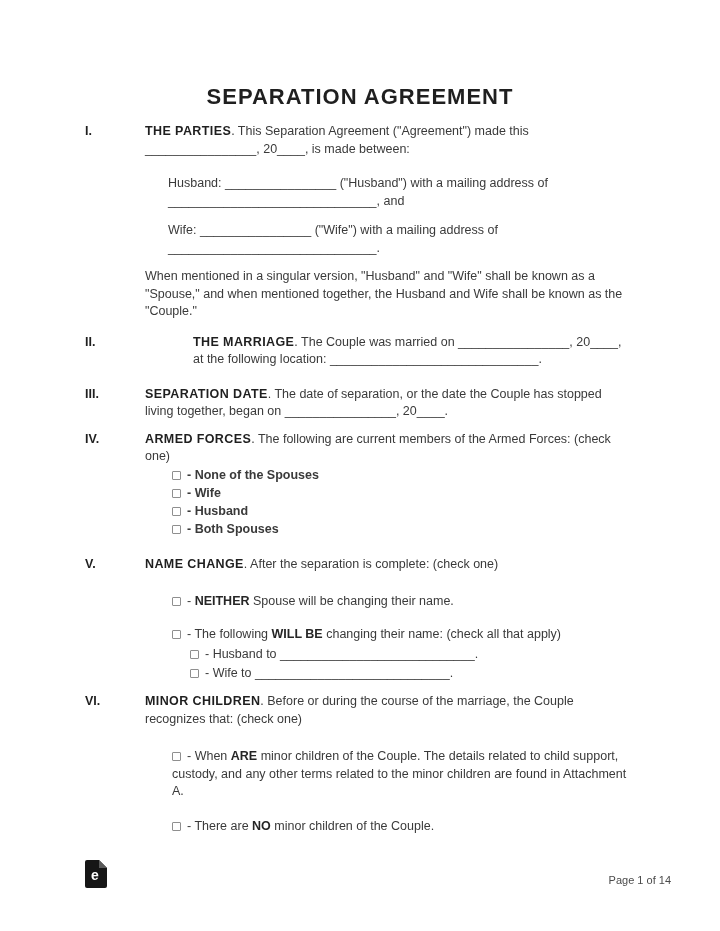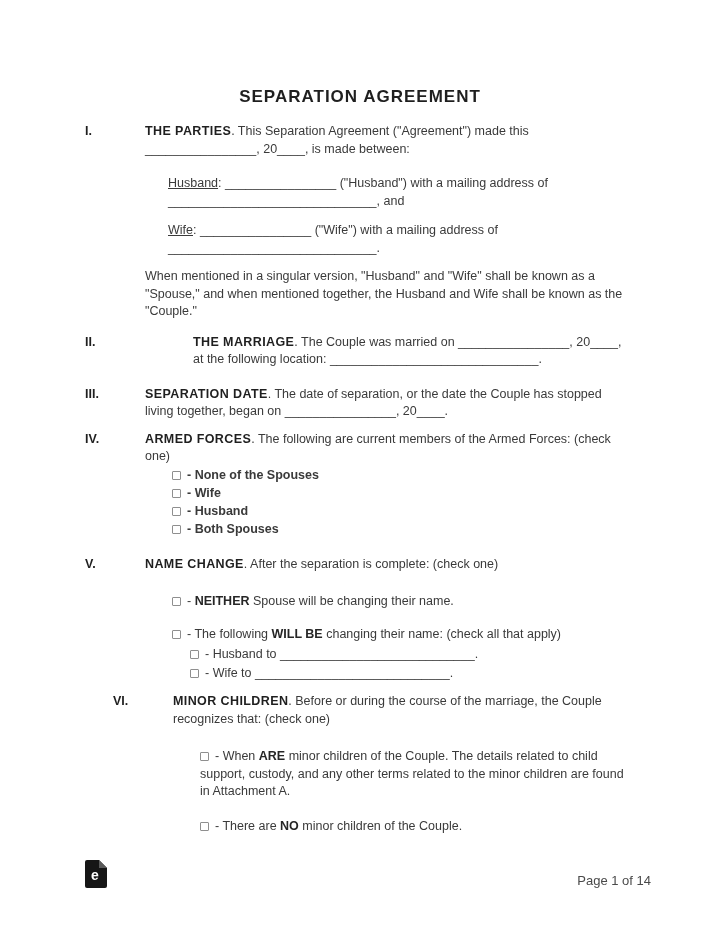--- a/index.html
+++ b/index.html
@@ -11,45 +11,45 @@
     background:#ffffff;
     font-family:"Liberation Sans", sans-serif;
     font-size:12.5px;
     line-height:17.5px;
     color:#3a3a3a;
     overflow:hidden;
   }
   .doc-title {
     padding-top:87px;
     text-align:center;
-    font-size:17px;
+    font-size:22px;
     line-height:20px;
     font-weight:bold;
     letter-spacing:1px;
     color:#1f1f1f;
   }
   .content { margin:16px 92px 0 85px; } 
   .section { display:flex; }
   .numeral {
     width:60px; flex-shrink:0;
     font-weight:bold; color:#1f1f1f;
   }
   .sec-body { width:483px; }
   .h { font-weight:bold; color:#1f1f1f; letter-spacing:0.4px; }
   .b { font-weight:bold; color:#262626; }
-  .u { text-decoration:underline; }
+  .u { }
   .party-block { margin-left:23px; }
   .mt17 { margin-top:17px; }
   .mt12 { margin-top:12px; }
   .mt11 { margin-top:11px; }
   .sec-2 { margin-top:13px;gap:48px; }
   .sec-3 { margin-top:17px; }
   .sec-4 { margin-top:10px; }
   .sec-5 { margin-top:18px; }
-  .sec-6 { margin-top:10px;margin-left:28px; }
+  .sec-6 { margin-top:10px; }
   .checklist { margin-left:27px;font-weight:bold; }
   .checklist .check-item { line-height:18px; }
   .check-para { margin-left:27px; }
   .mt20 { margin-top:20px; }
   .mt15 { margin-top:15px; }
   .sublist { margin-left:45px; margin-top:2px; }
   .sublist .check-item { line-height:19px; }
   .checkbox {
     display:inline-block;
     width:9px; height:9px;
@@ -57,22 +57,22 @@
     border-radius:1px;
     background:#fff;
     margin-right:6px;
     vertical-align:-1px;
   }
   .footer-logo {
     position:absolute; left:85px; bottom:43px;
     width:22px; height:28px;
   }
   .page-label {
-    position:absolute; right:69px; bottom:44px;
-    font-size:13px; line-height:13px; color:#4a4a4a;
+    position:absolute; right:49px; bottom:44px;
+    font-size:11px; line-height:13px; color:#4a4a4a;
   }
 </style>
 </head>
 <body>
 
 <div class="page">
 
   <div class="doc-title">SEPARATION AGREEMENT</div>
 
   <div class="content">

